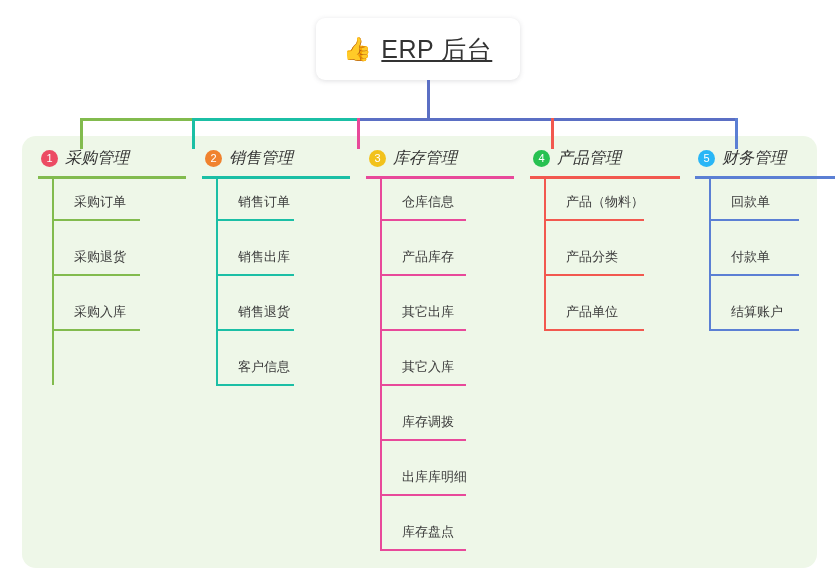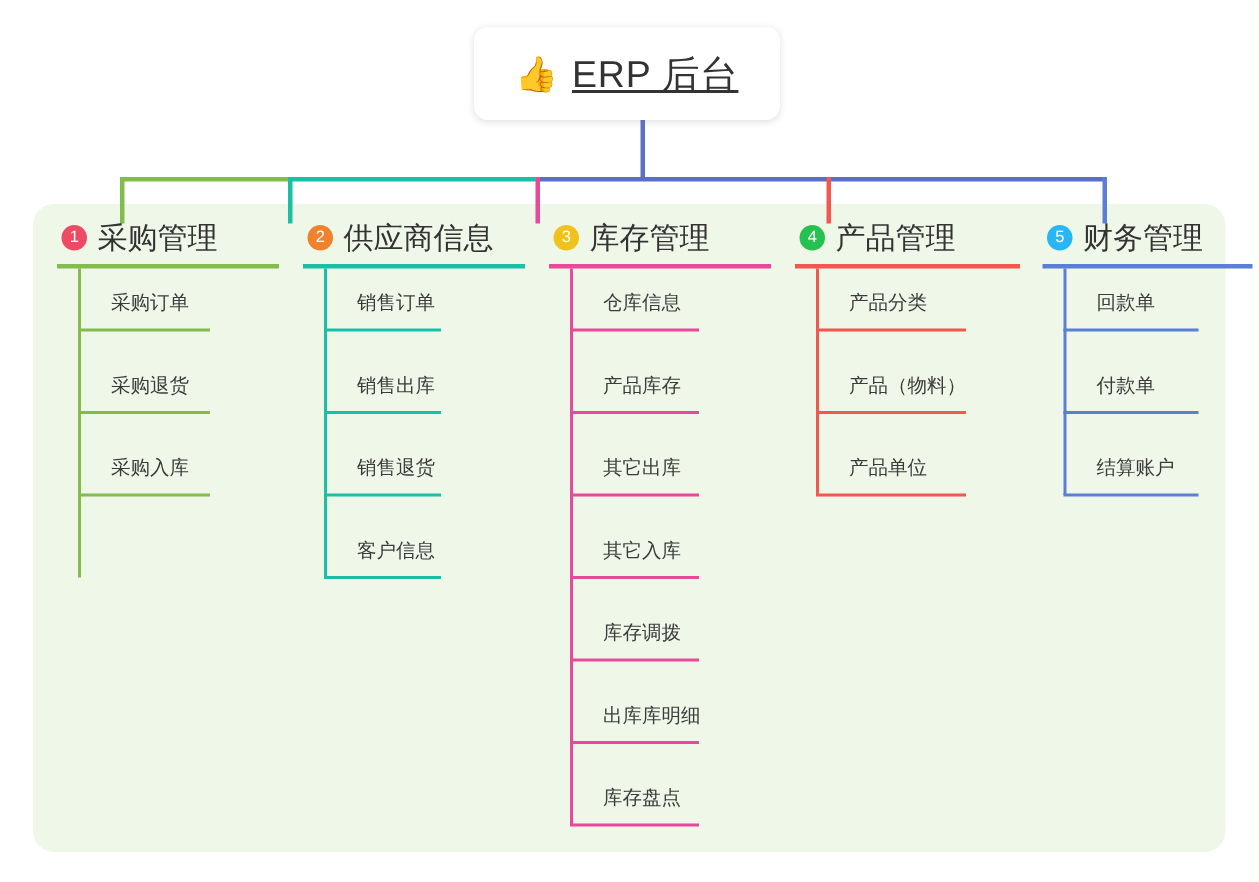--- a/index.html
+++ b/index.html
@@ -37,21 +37,21 @@
   }
 
   
   .col{position:absolute;top:145px;}
   .col-head{display:flex;align-items:center;gap:7px;height:26px;padding-left:3px;}
   .badge{
     width:17px;height:17px;border-radius:50%;
     color:#ffffff;font-size:11px;line-height:17px;text-align:center;
     flex:none;font-weight:normal;
   }
-  .col-title{font-size:20px;color:#333333;white-space:nowrap;}
+  .col-title{font-size:16px;color:#333333;white-space:nowrap;font-style:italic;}
   .col-rule{height:3px;margin-top:5px;}
 
   
   .col-body{position:relative;margin-left:14px;}
   .spine{position:absolute;left:0;top:0;width:2px;}
   .item{position:relative;height:55px;}
   .item-label{
     position:absolute;left:22px;top:14px;
     font-size:13px;color:#3b3b3b;white-space:nowrap;
   }
@@ -100,21 +100,21 @@
           </div>
           <div class="item">
             <span class="item-label">采购入库</span>
             <div class="item-rule" style="background: rgb(130, 187, 78); width: 88px;"></div>
           </div>
         </div>
       </div>
       <div class="col" style="left: 202px; width: 148px;">
         <div class="col-head">
           <span class="badge" style="background: rgb(240, 130, 46);">2</span>
-          <span class="col-title">供应商信息</span>
+          <span class="col-title">销售管理</span>
         </div>
         <div class="col-rule" style="background: rgb(27, 191, 165); width: 148px;"></div>
         <div class="col-body" style="height: 220px;">
           <div class="spine" style="background: rgb(27, 191, 165); height: 206px;"></div>
           <div class="item">
             <span class="item-label">销售订单</span>
             <div class="item-rule" style="background: rgb(27, 191, 165); width: 78px;"></div>
           </div>
           <div class="item">
             <span class="item-label">销售出库</span>
@@ -170,25 +170,25 @@
       </div>
       <div class="col" style="left: 530px; width: 150px;">
         <div class="col-head">
           <span class="badge" style="background: rgb(39, 193, 81);">4</span>
           <span class="col-title">产品管理</span>
         </div>
         <div class="col-rule" style="background: rgb(242, 88, 79); width: 150px;"></div>
         <div class="col-body" style="height: 165px;">
           <div class="spine" style="background: rgb(242, 88, 79); height: 151px;"></div>
           <div class="item">
+            <span class="item-label">产品（物料）</span>
+            <div class="item-rule" style="background: rgb(242, 88, 79); width: 100px;"></div>
+          </div>
+          <div class="item">
             <span class="item-label">产品分类</span>
-            <div class="item-rule" style="background: rgb(242, 88, 79); width: 100px;"></div>
-          </div>
-          <div class="item">
-            <span class="item-label">产品（物料）</span>
             <div class="item-rule" style="background: rgb(242, 88, 79); width: 100px;"></div>
           </div>
           <div class="item">
             <span class="item-label">产品单位</span>
             <div class="item-rule" style="background: rgb(242, 88, 79); width: 100px;"></div>
           </div>
         </div>
       </div>
       <div class="col" style="left: 695px; width: 140px;">
         <div class="col-head">

